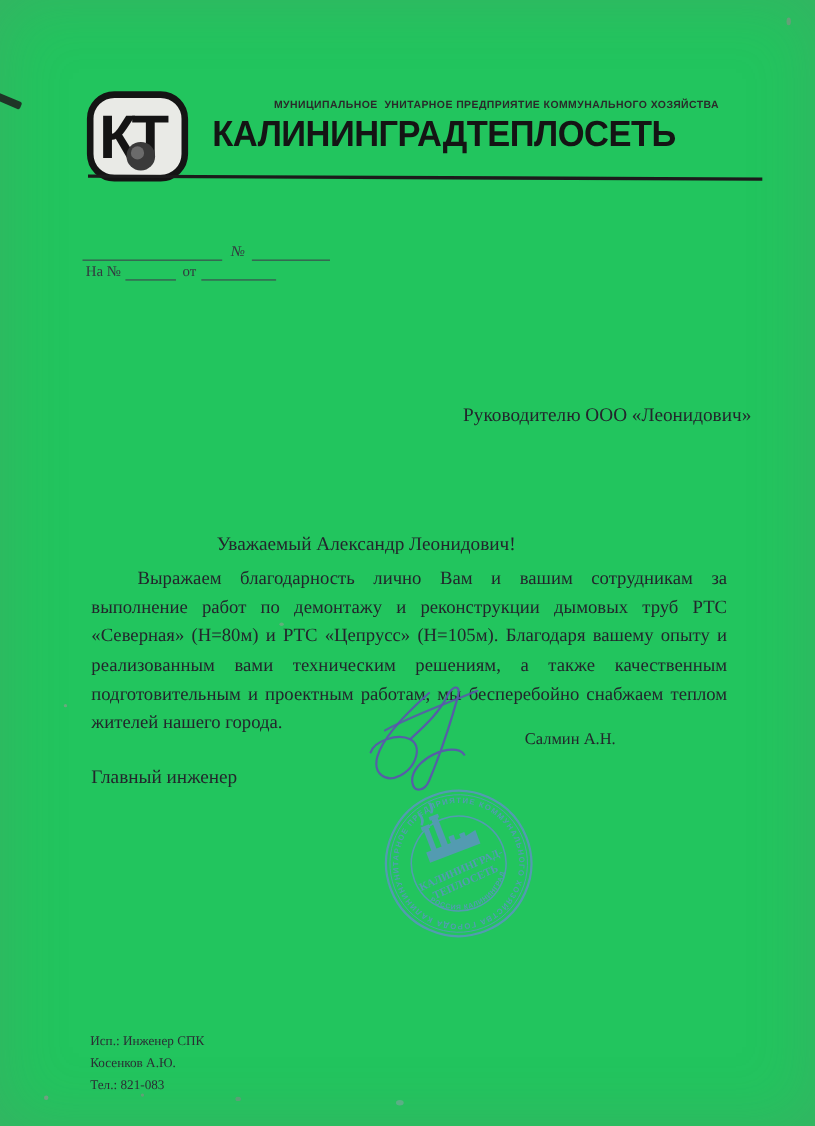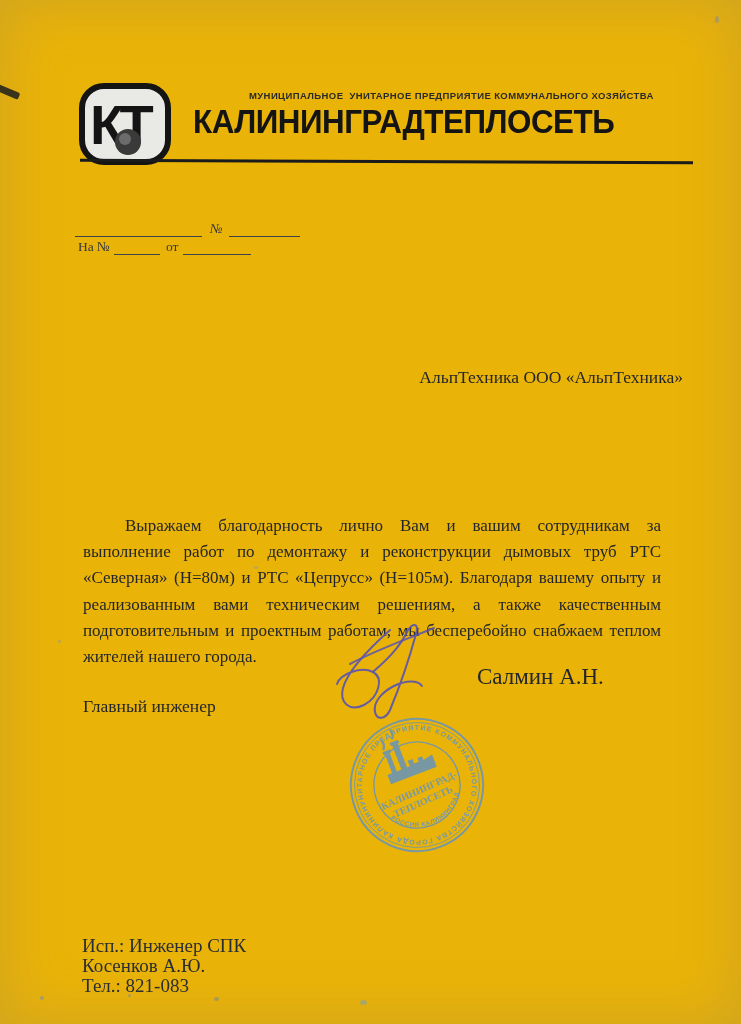--- a/index.html
+++ b/index.html
@@ -1,18 +1,18 @@
 <!DOCTYPE html>
 <html><head>
 <meta charset="utf-8">
 <style>
   html,body{margin:0;padding:0;background:#b8b8b6;}
   .page{
     position:relative;width:741px;height:1024px;margin:0 auto;
-    background:#eab308;
+    background:#22c55e;
     overflow:hidden;
     font-family:"Liberation Serif", serif;
     color:#1e1e1e;
     box-shadow:inset 0 0 60px rgba(120,120,115,.25);
   }
   
   .logo{position:absolute;left:78px;top:82px;width:114px;height:84px;}
   .org-type{
     position:absolute;left:201px;top:90px;width:470px;
     font-family:"Liberation Sans",sans-serif;font-weight:bold;
@@ -51,31 +51,31 @@
   .salutation{
     position:absolute;left:83px;top:484px;width:500px;text-align:center;
     font-size:17.5px;color:#23262c;
   }
   .body-par{
     position:absolute;left:83px;top:513px;width:578px;
     font-size:17px;line-height:26.2px;text-align:justify;text-indent:42px;
     color:#23262c;margin:0;
   }
   .signoff-position{position:absolute;left:83px;top:696px;font-size:17.5px;color:#23262c;}
-  .signoff-name{position:absolute;left:477px;top:664px;font-size:23px;color:#23262c;text-align:center;}
+  .signoff-name{position:absolute;left:477px;top:664px;font-size:15px;color:#23262c;text-align:center;}
   .signature{position:absolute;left:326px;top:620px;width:112px;height:104px;}
   
   .stamp{
     position:absolute;left:347px;top:715px;width:140px;height:140px;
     transform:rotate(-21deg);opacity:.82;
   }
   
   .footer{
     position:absolute;left:82px;top:936px;
-    font-size:19px;line-height:20px;color:#2a2e34;
+    font-size:12px;line-height:20px;color:#2a2e34;
   }
   
   .mark-left{position:absolute;left:-6px;top:88px;width:26px;height:7px;background:#1d1d1d;transform:rotate(23deg);border-radius:2px;opacity:.85;}
   .speck{position:absolute;border-radius:50%;}
   .s1{left:715px;top:16px;width:4px;height:7px;background:#8d8d88;opacity:.6;}
   .s2{left:40px;top:996px;width:4px;height:4px;background:#8f9490;opacity:.7;}
   .s3{left:214px;top:997px;width:5px;height:4px;background:#7e8a86;opacity:.6;}
   .s4{left:360px;top:1000px;width:7px;height:5px;background:#7fa3a0;opacity:.6;}
   .s5{left:128px;top:994px;width:3px;height:3px;background:#8a8a86;opacity:.6;}
   .s6{left:58px;top:640px;width:3px;height:3px;background:#9a9a95;opacity:.6;}
@@ -108,23 +108,24 @@
   <div class="org-name">КАЛИНИНГРАДТЕПЛОСЕТЬ</div>
   <div class="head-rule"></div>
 
 
 
   <div class="ref ref-row1"><span class="blank b1"></span><span class="no-sign">№</span><span class="blank b2"></span></div>
 
   <div class="ref ref-row2"><span>На №</span><span class="blank b3"></span><span>от</span><span class="blank b4"></span></div>
 
   <div class="recipient">
-    <div>АльпТехника ООО «АльпТехника»</div>
+    <div>Руководителю ООО «Леонидович»</div>
   </div>
 
+  <div class="salutation">Уважаемый Александр Леонидович!</div>
   <p class="body-par">Выражаем благодарность лично Вам и вашим сотрудникам за выполнение работ по демонтажу и реконструкции дымовых труб РТС «Северная» (Н=80м) и РТС «Цепрусс» (Н=105м). Благодаря вашему опыту и реализованным вами техническим решениям, а также качественным подготовительным и проектным работам, мы бесперебойно снабжаем теплом жителей нашего города.</p>
 
   <div class="signoff-position">Главный инженер</div>
   <div class="signoff-name">Салмин А.Н.</div>
 
   <div class="signature">
     <svg width="112" height="104" viewBox="0 0 112 104">
       <g fill="none" stroke-width="2" stroke-linecap="round" stroke="#5b55ae">
         <path d="M 64,10 C 46,26 22,50 17,68 C 13,83 24,92 38,85 C 53,77 58,58 47,52 C 35,46 14,54 11,64" opacity=".92"></path>
         <path d="M 47,52 C 58,42 74,28 82,10 C 88,2 93,4 90,14 C 84,36 74,66 64,90 C 60,99 51,101 49,92 C 47,82 56,72 68,66 C 80,60 92,60 96,66" opacity=".92"></path>

